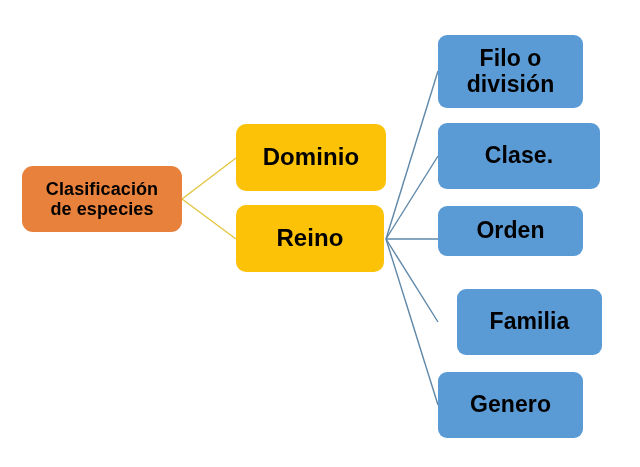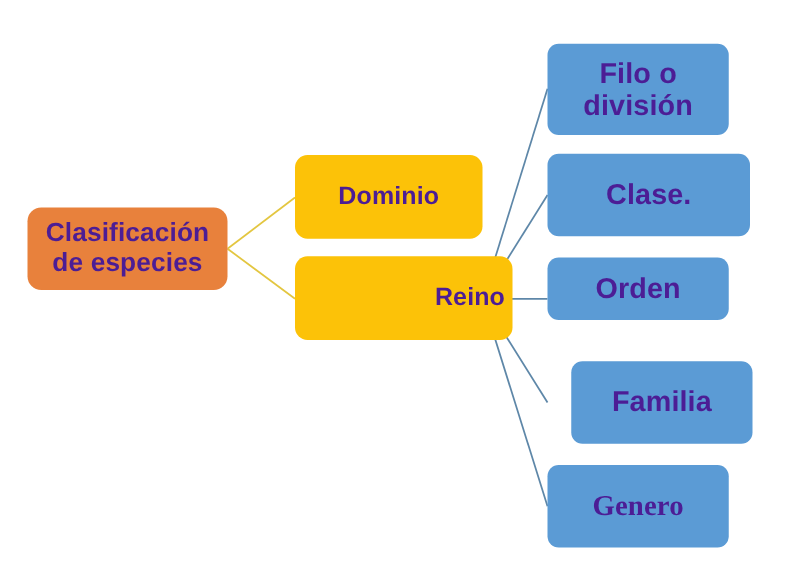--- a/index.html
+++ b/index.html
@@ -25,36 +25,36 @@
     height: 467px;
     pointer-events: none;
   }
   .node {
     position: absolute;
     box-sizing: border-box;
     display: flex;
     align-items: center;
     justify-content: center;
     text-align: center;
-    color: #4c1d95;
+    color: #000000;
     font-weight: bold;
     line-height: 1.12;
     border-radius: 9px;
     letter-spacing: 0.1px;
     z-index: 2;
     -webkit-font-smoothing: antialiased;
   }
   .node-root {
     background: #E8813C;
-    font-size: 21px;
+    font-size: 18px;
     border-radius: 11px;
   }
   .node-level2 {
     background: #FCC208;
-    font-size: 20px;
+    font-size: 24px;
     border-radius: 10px;
   }
   .node-level3 {
     background: #5B9BD5;
     font-size: 23px;
     border-radius: 9px;
   }
   .node-label {
     display: block;
     white-space: pre-line;
@@ -82,38 +82,38 @@
 
   <div class="node node-root" id="root-node" style="left: 22px; top: 166px; width: 160px; height: 66px; background: rgb(232, 129, 60);">
     <span class="node-label">Clasificación
 de especies</span>
   </div>
 
   <div class="node node-level2" id="node-l2-0" style="left: 236px; top: 124px; width: 150px; height: 67px; background: rgb(252, 194, 8);">
     <span class="node-label">Dominio</span>
   </div>
 
-  <div class="node node-level2" id="node-l2-1" style="left: 236px; top: 205px; width: 174px; height: 67px; background: rgb(252, 194, 8); justify-content: flex-end;">
+  <div class="node node-level2" id="node-l2-1" style="left: 236px; top: 205px; width: 148px; height: 67px; background: rgb(252, 194, 8);">
     <span class="node-label">Reino</span>
   </div>
 
   <div class="node node-level3" id="node-l3-0" style="left: 438px; top: 35px; width: 145px; height: 73px; background: rgb(91, 155, 213);">
     <span class="node-label">Filo o
 división</span>
   </div>
 
   <div class="node node-level3" id="node-l3-1" style="left: 438px; top: 123px; width: 162px; height: 66px; background: rgb(91, 155, 213);">
     <span class="node-label">Clase.</span>
   </div>
 
   <div class="node node-level3" id="node-l3-2" style="left: 438px; top: 206px; width: 145px; height: 50px; background: rgb(91, 155, 213);">
     <span class="node-label">Orden</span>
   </div>
 
   <div class="node node-level3" id="node-l3-3" style="left: 438px; top: 289px; width: 145px; height: 66px; background: rgb(91, 155, 213); margin-left: 19px;">
     <span class="node-label">Familia</span>
   </div>
 
-  <div class="node node-level3" id="node-l3-4" style="left: 438px; top: 372px; width: 145px; height: 66px; background: rgb(91, 155, 213); font-family: Liberation Serif, serif;">
+  <div class="node node-level3" id="node-l3-4" style="left: 438px; top: 372px; width: 145px; height: 66px; background: rgb(91, 155, 213);">
     <span class="node-label">Genero</span>
   </div>
 
 </div>
 
 </body></html>

